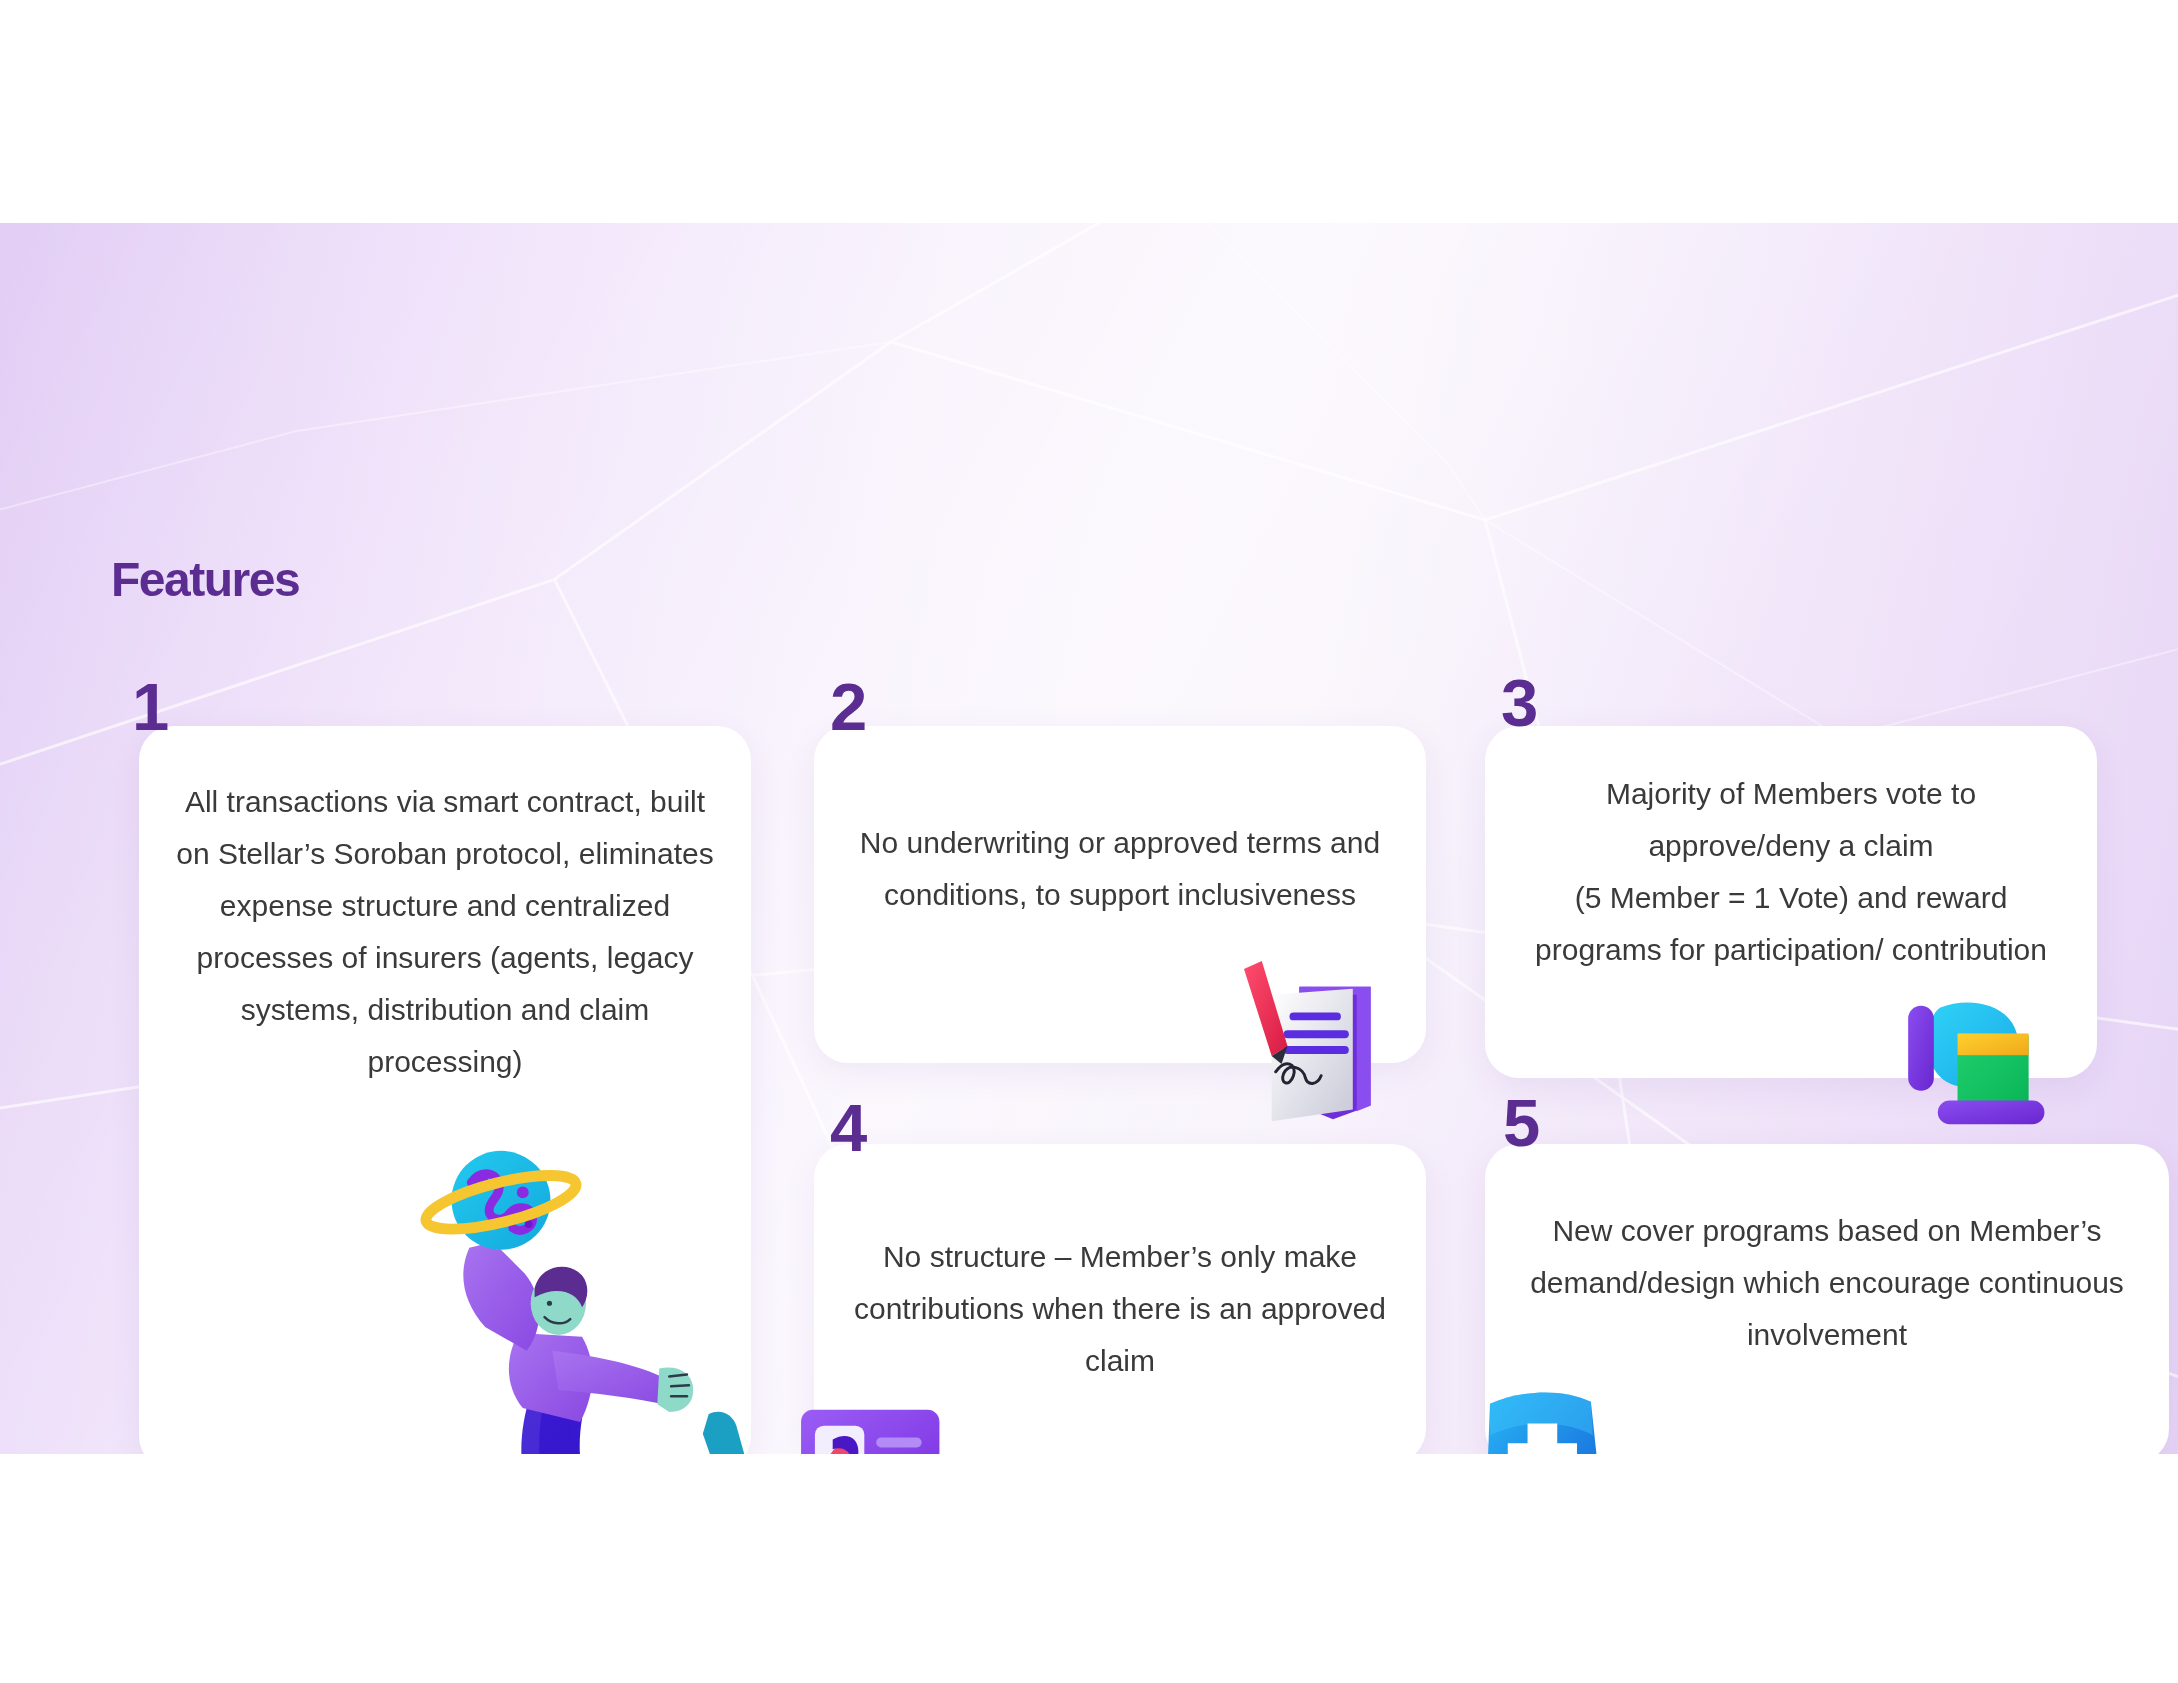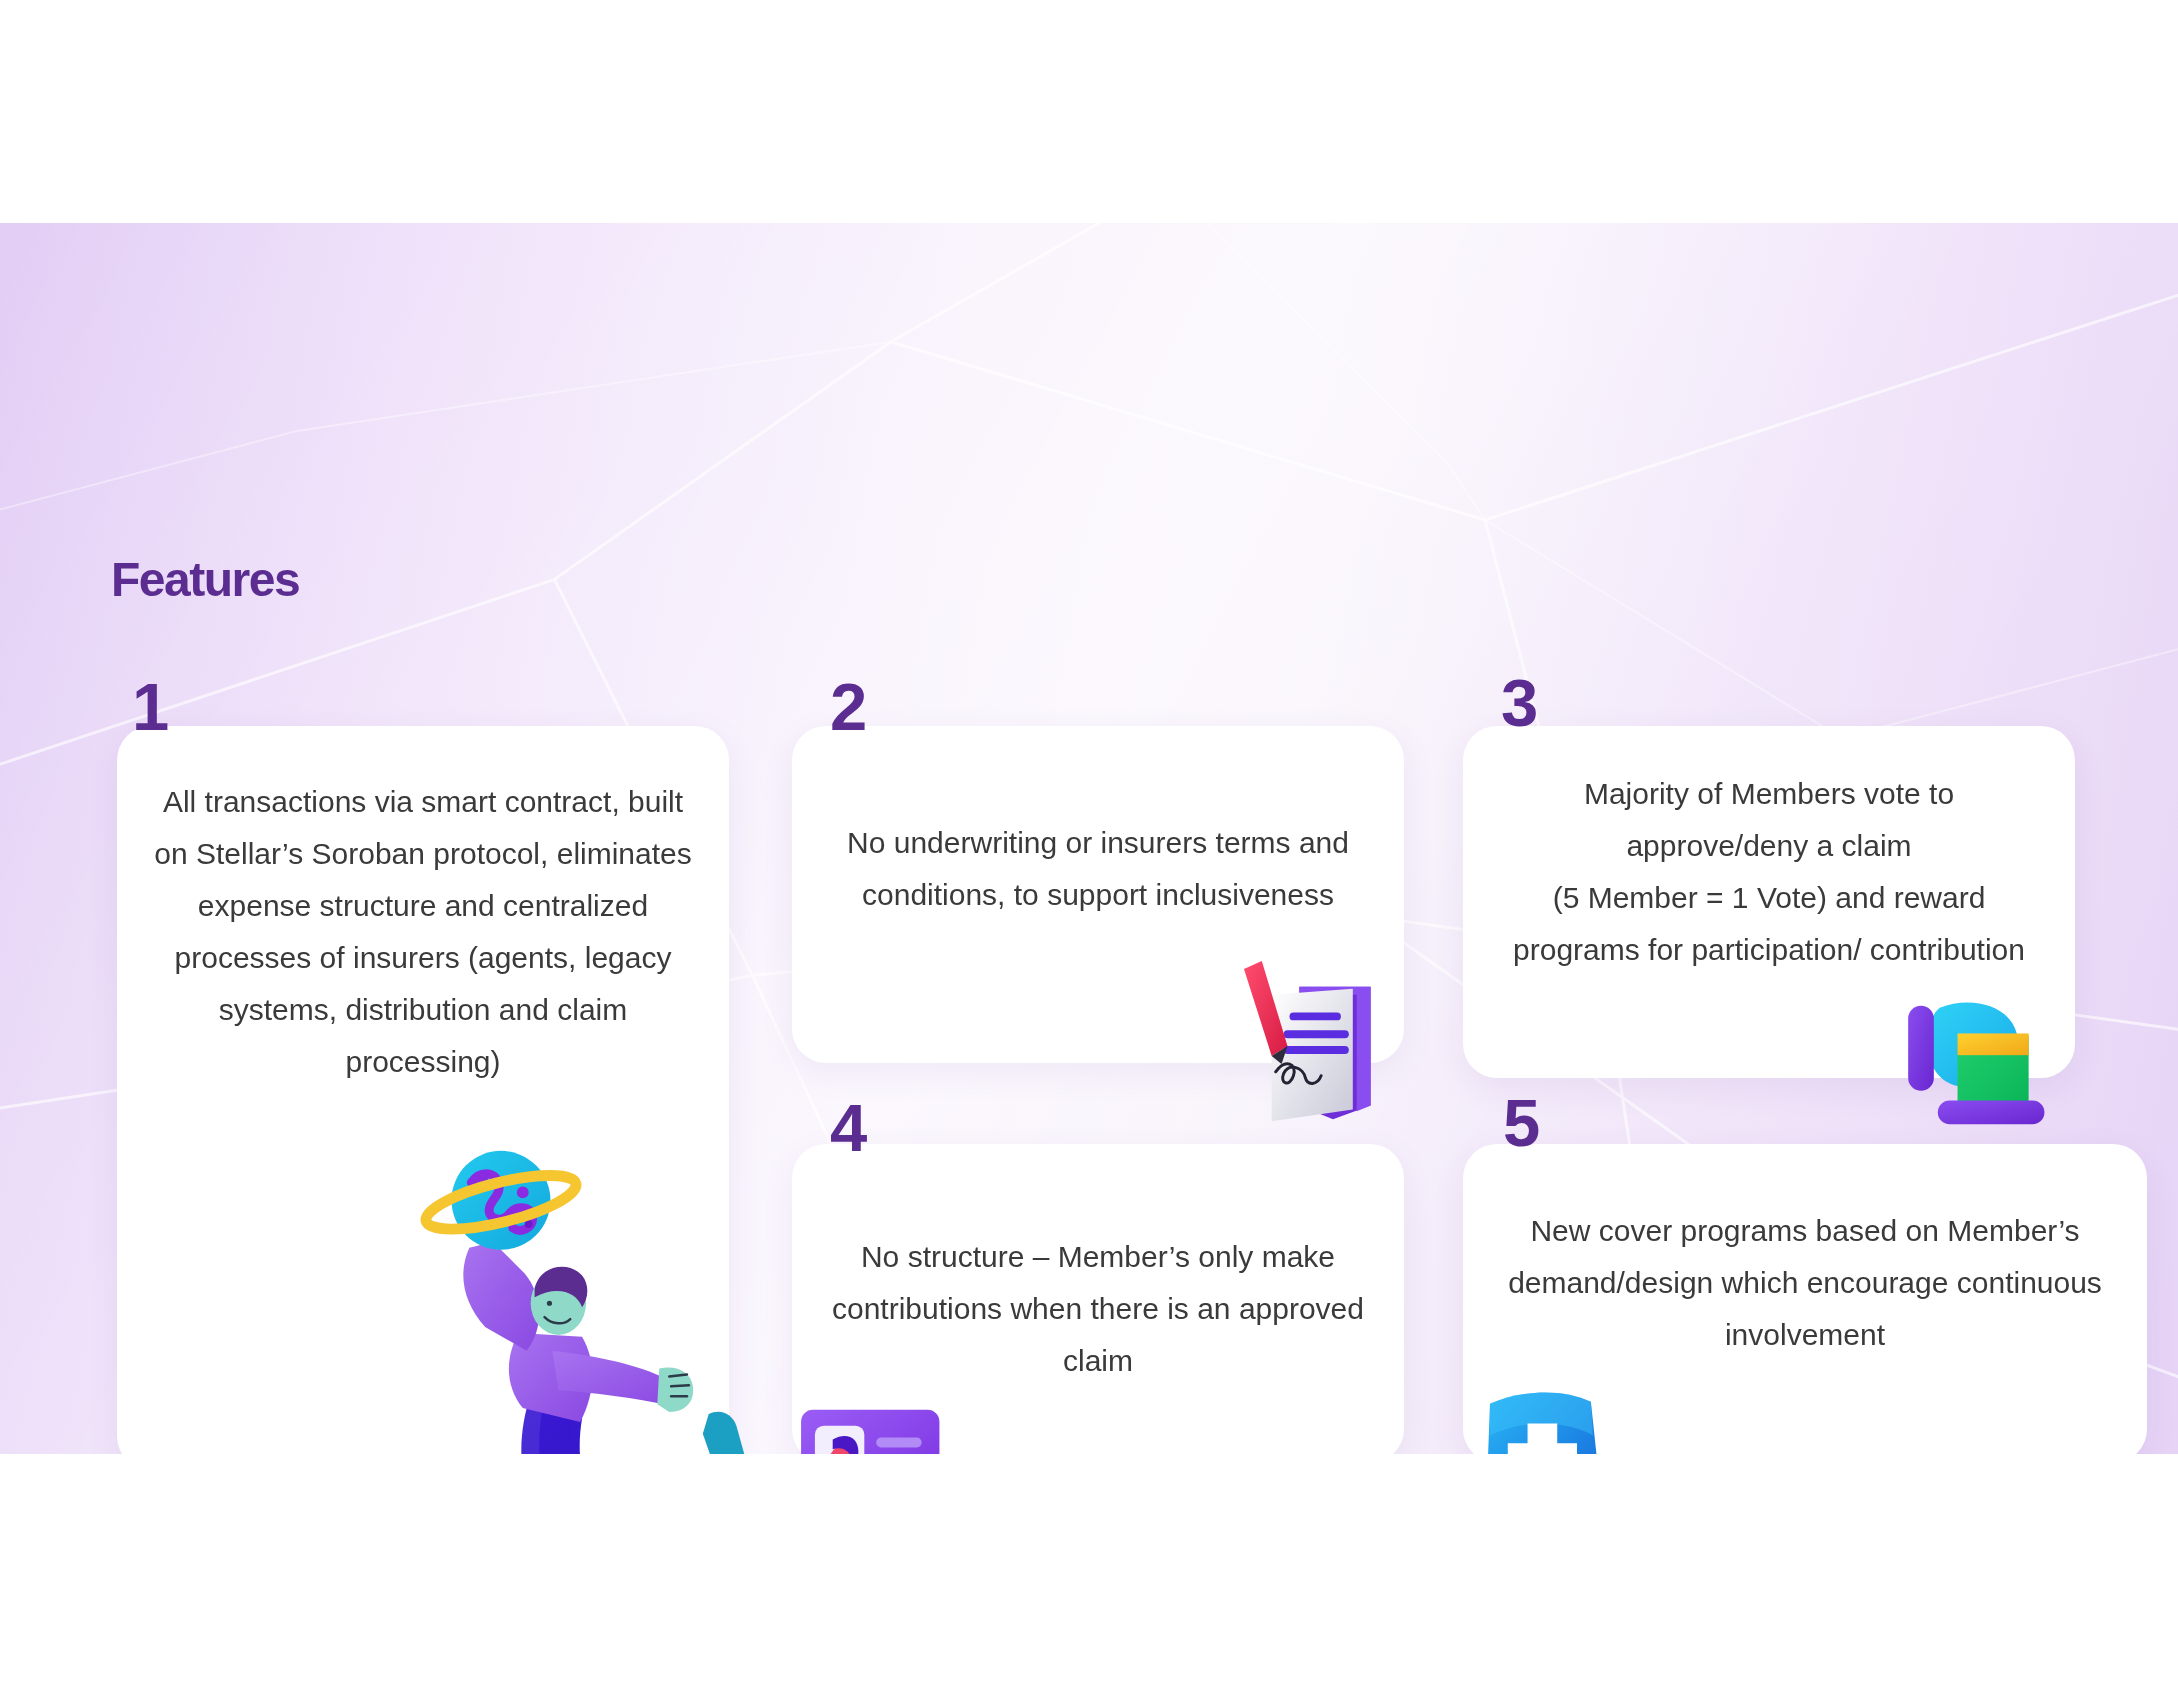--- a/index.html
+++ b/index.html
@@ -48,20 +48,21 @@
   .num-4 { left: 830px;  top: 871px; }
   .num-5 { left: 1503px; top: 866px; }
 
   
   .card {
     position: absolute;
     background: #ffffff;
     border-radius: 34px;
     box-shadow: 0 10px 34px rgba(91,45,145,0.07);
     z-index: 3;
+    margin-left: 22px;
   }
   .card-text {
     position: absolute;
     left: 0; right: 0;
     text-align: center;
     color: #3a3a3a;
     font-size: 30px;
     line-height: 52px;
     white-space: pre-line;
     padding: 0 34px;
@@ -114,21 +115,21 @@
   </svg>
 
   <div class="page-title">Features</div>
 
   <div class="card card-1">
     <div class="card-text">All transactions via smart contract, built on Stellar’s Soroban protocol, eliminates expense structure and centralized processes of insurers (agents, legacy systems, distribution and claim processing)</div>
   </div>
   <div class="num num-1">1</div>
 
   <div class="card card-2">
-    <div class="card-text">No underwriting or insurers terms and conditions, to support inclusiveness</div>
+    <div class="card-text">No underwriting or approved terms and conditions, to support inclusiveness</div>
   </div>
   <div class="num num-2">2</div>
 
   <div class="card card-3">
     <div class="card-text">Majority of Members vote to approve/deny a claim
 (5 Member = 1 Vote) and reward programs for participation/ contribution</div>
   </div>
   <div class="num num-3">3</div>
 
   <div class="card card-4">

